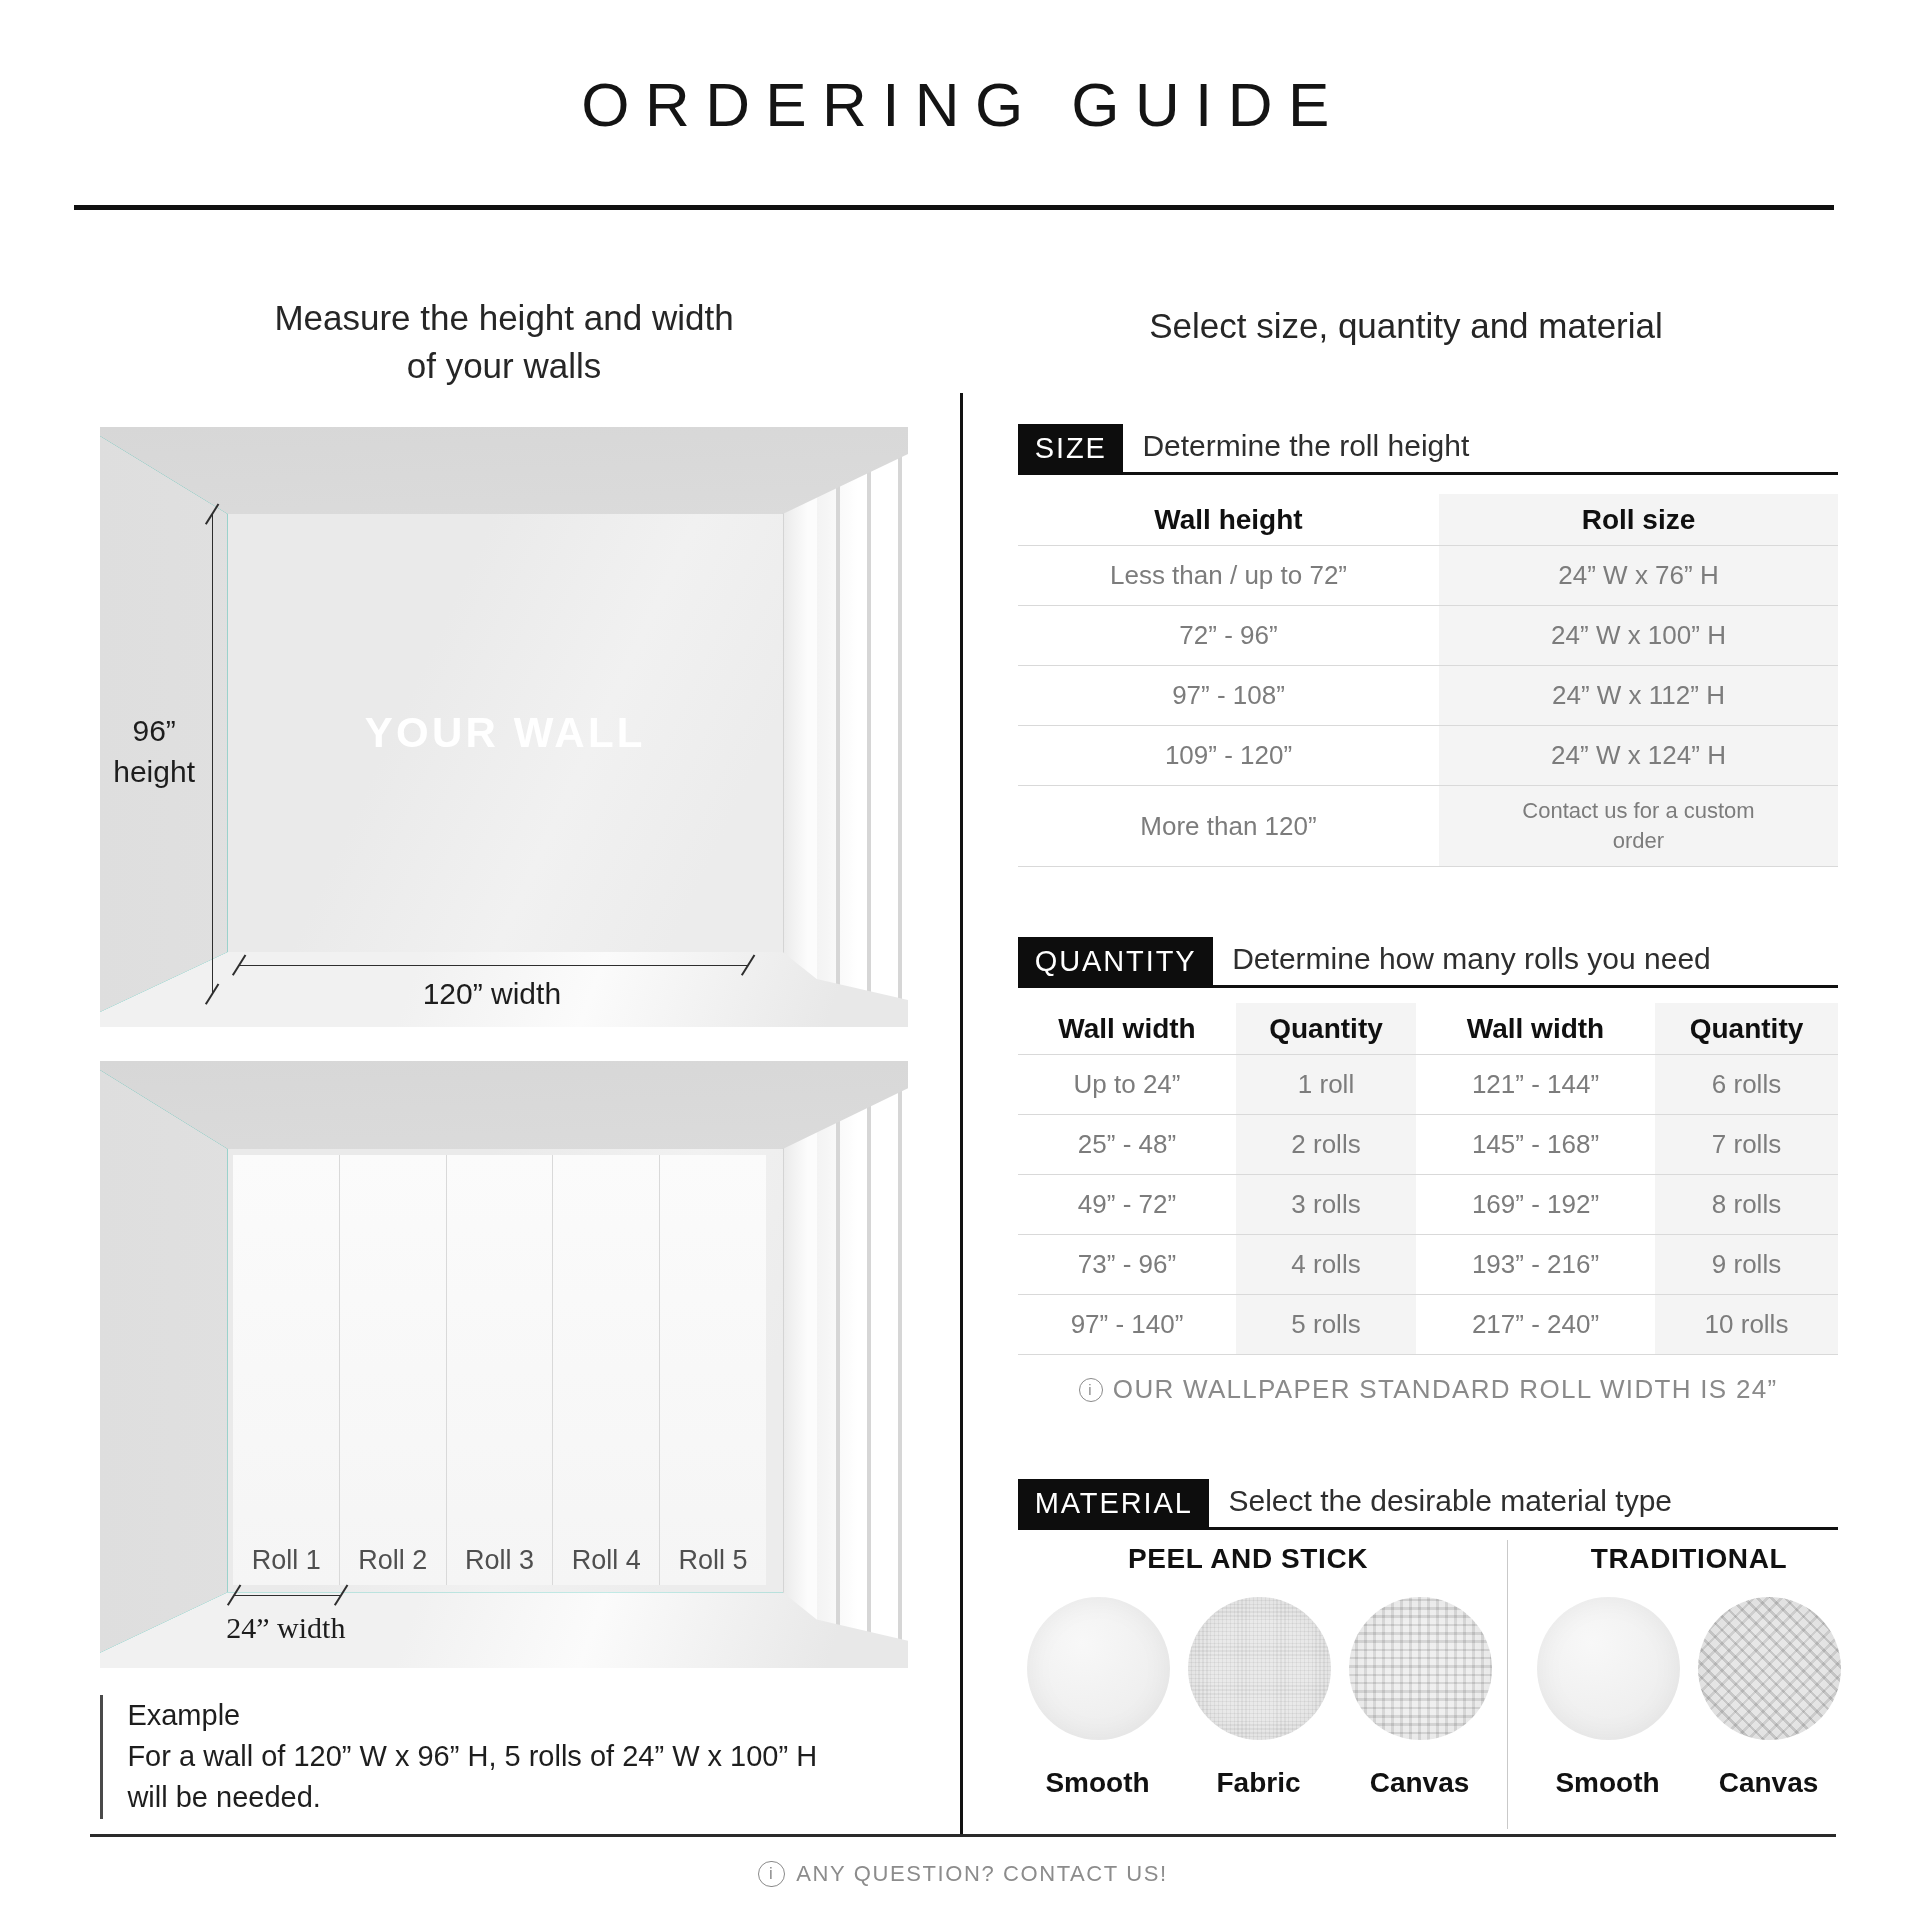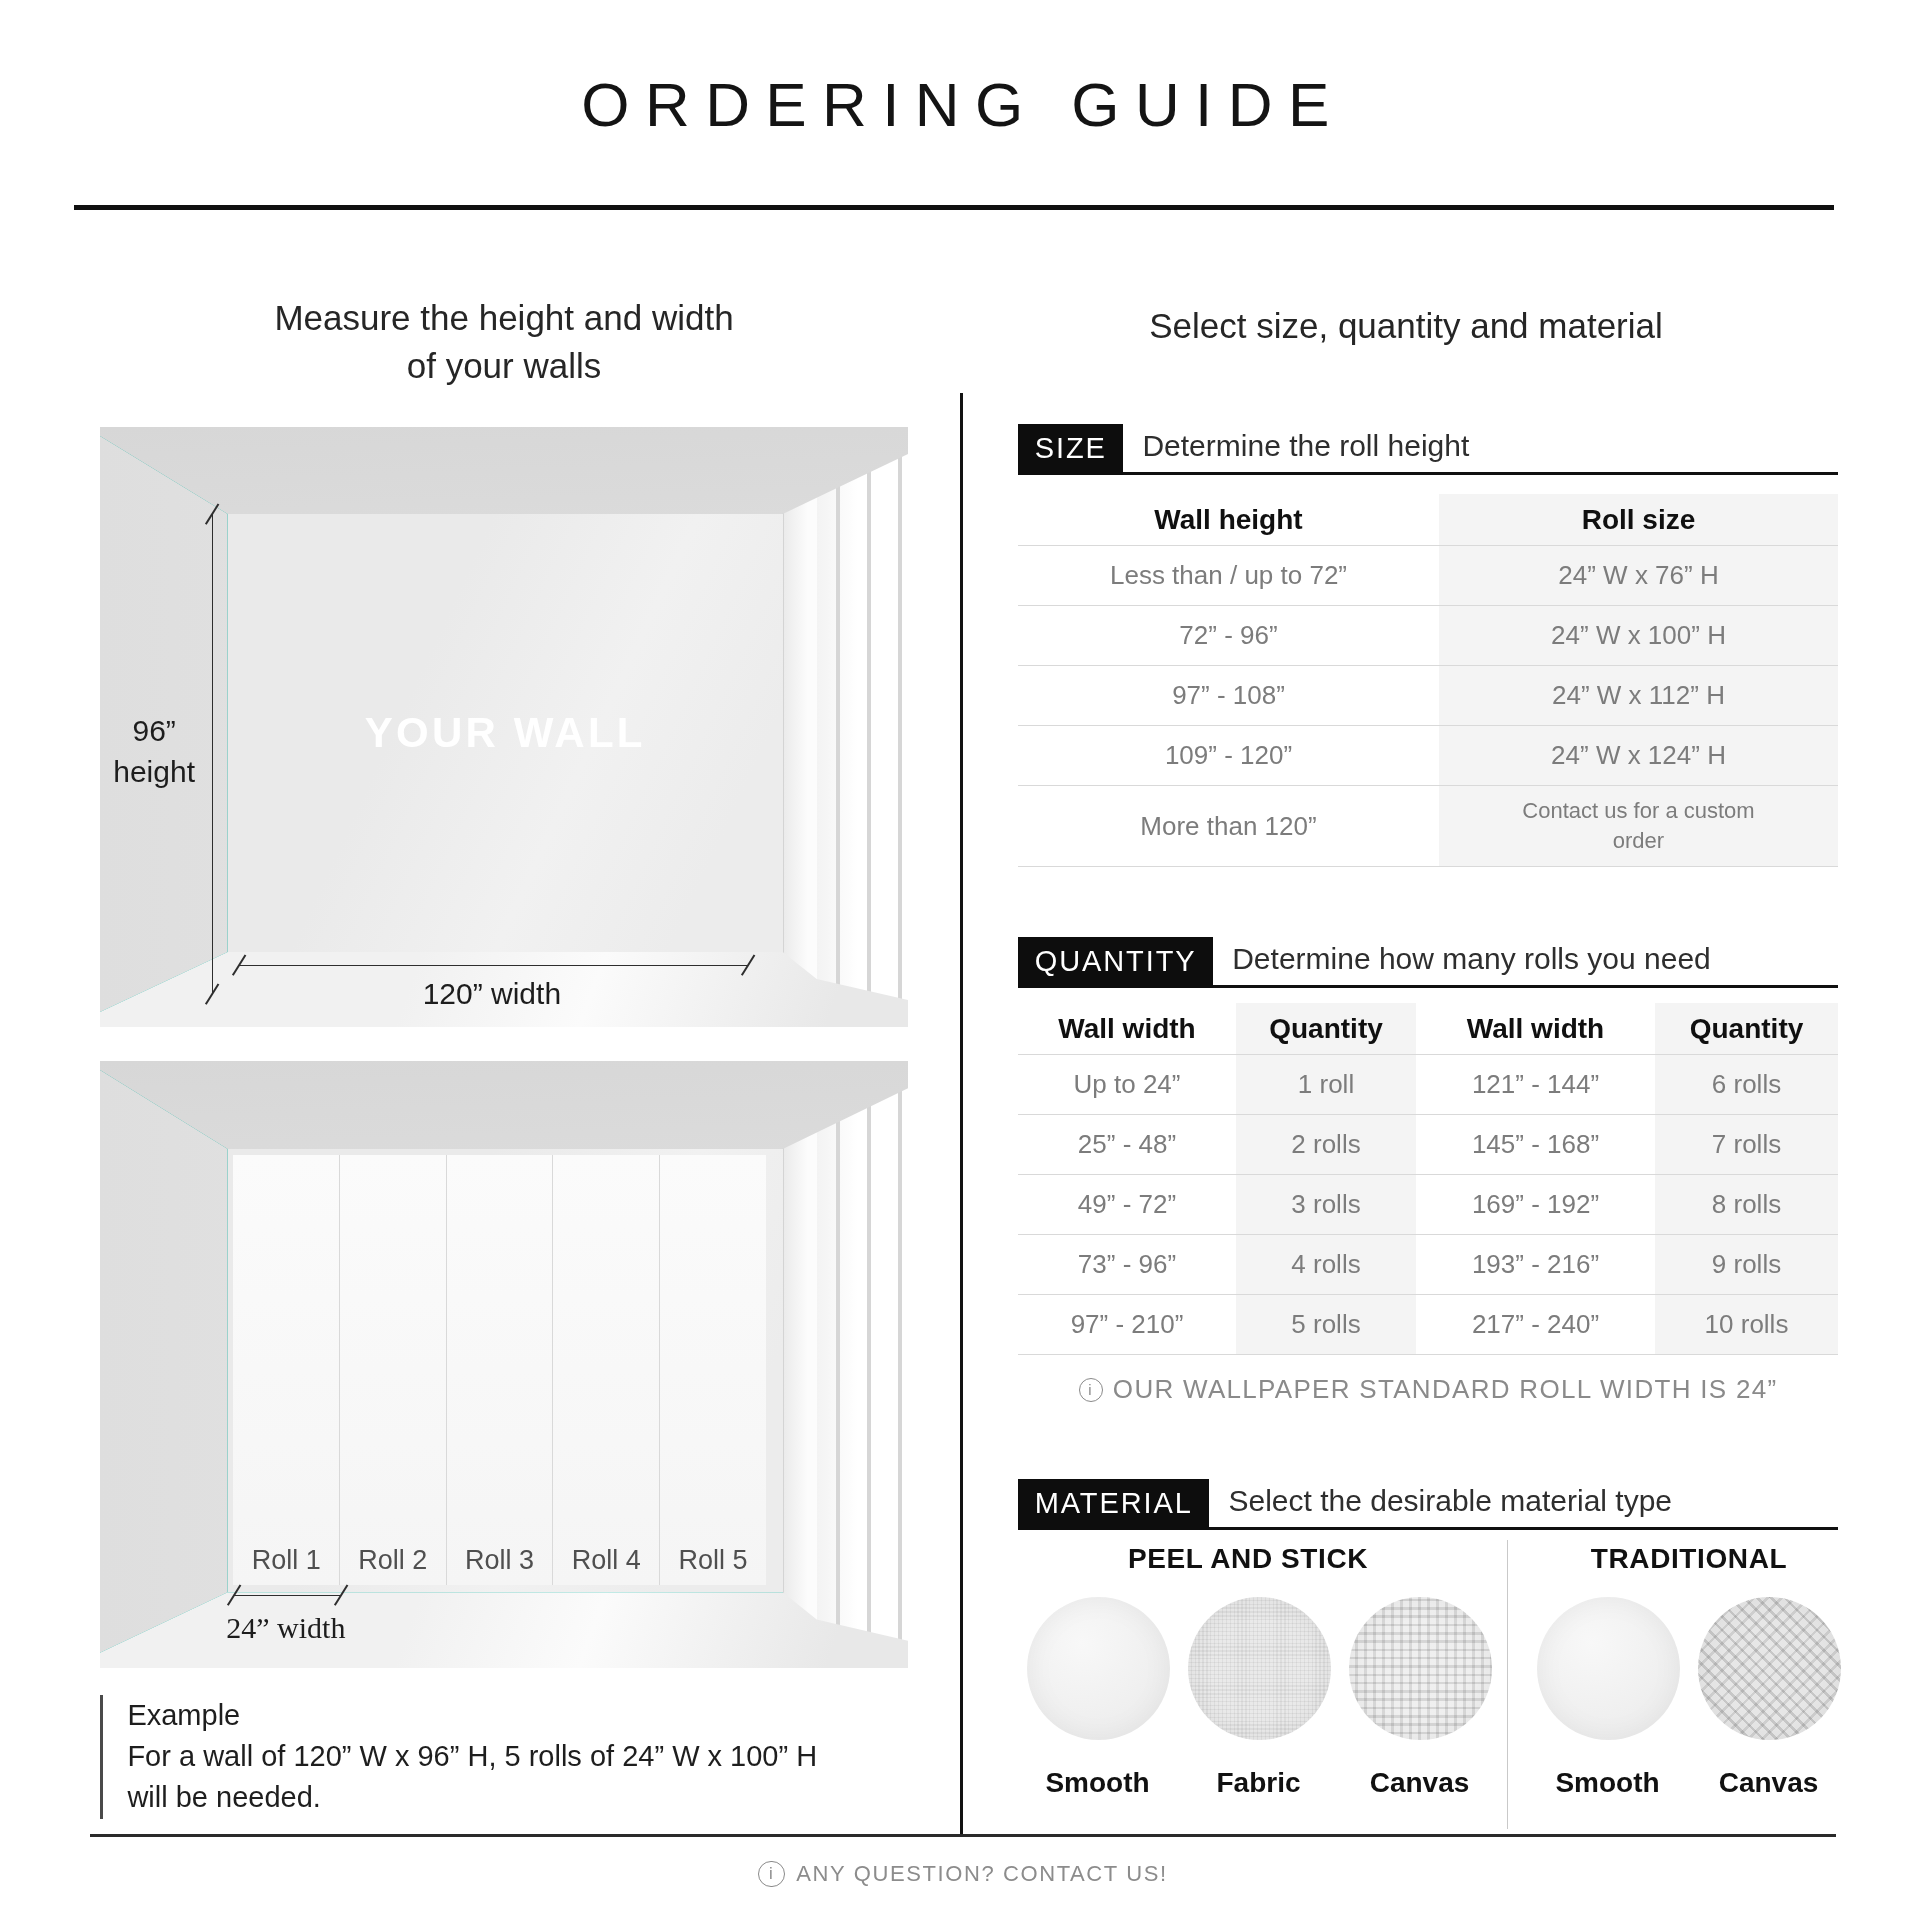--- a/index.html
+++ b/index.html
@@ -262,21 +262,21 @@
       <div class="cell">169” - 192”</div>
       <div class="cell shade">8 rolls</div>
     </div>
     <div class="t-row d-row">
       <div class="cell">73” - 96”</div>
       <div class="cell shade">4 rolls</div>
       <div class="cell">193” - 216”</div>
       <div class="cell shade">9 rolls</div>
     </div>
     <div class="t-row d-row">
-      <div class="cell">97” - 210”</div>
+      <div class="cell">97” - 140”</div>
       <div class="cell shade">5 rolls</div>
       <div class="cell">217” - 240”</div>
       <div class="cell shade">10 rolls</div>
     </div>
   </div>
   <div class="note-line">
     <i class="info-circ"></i>
     <span>OUR WALLPAPER STANDARD ROLL WIDTH IS 24”</span>
   </div>
 

